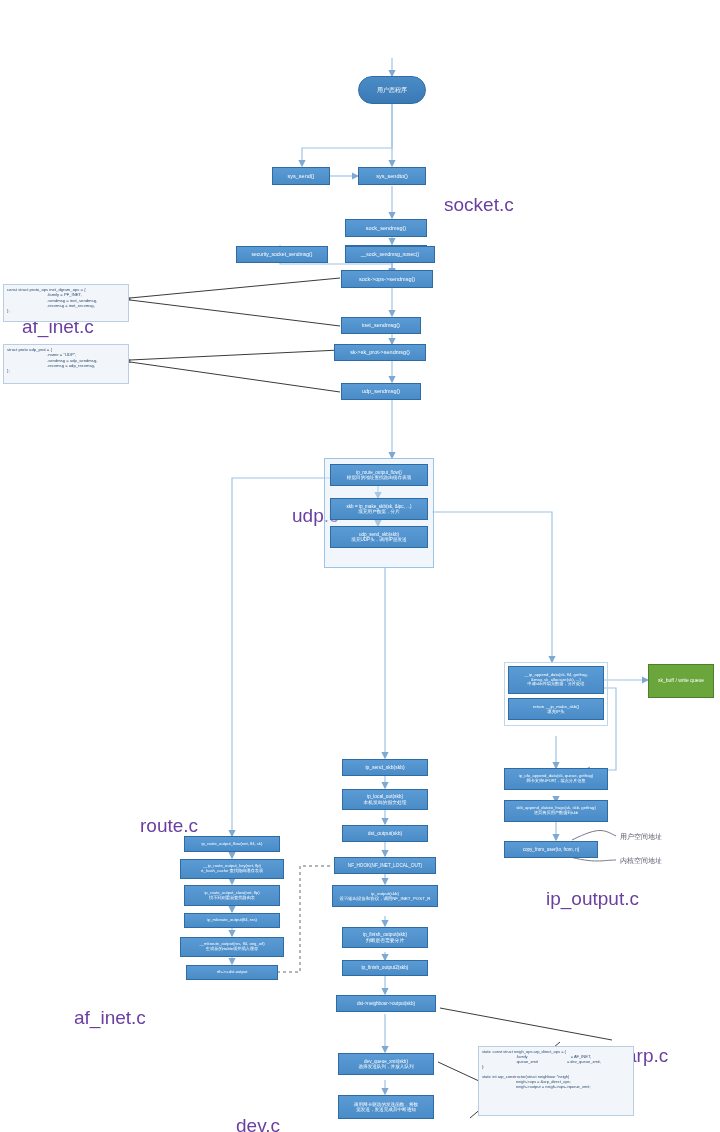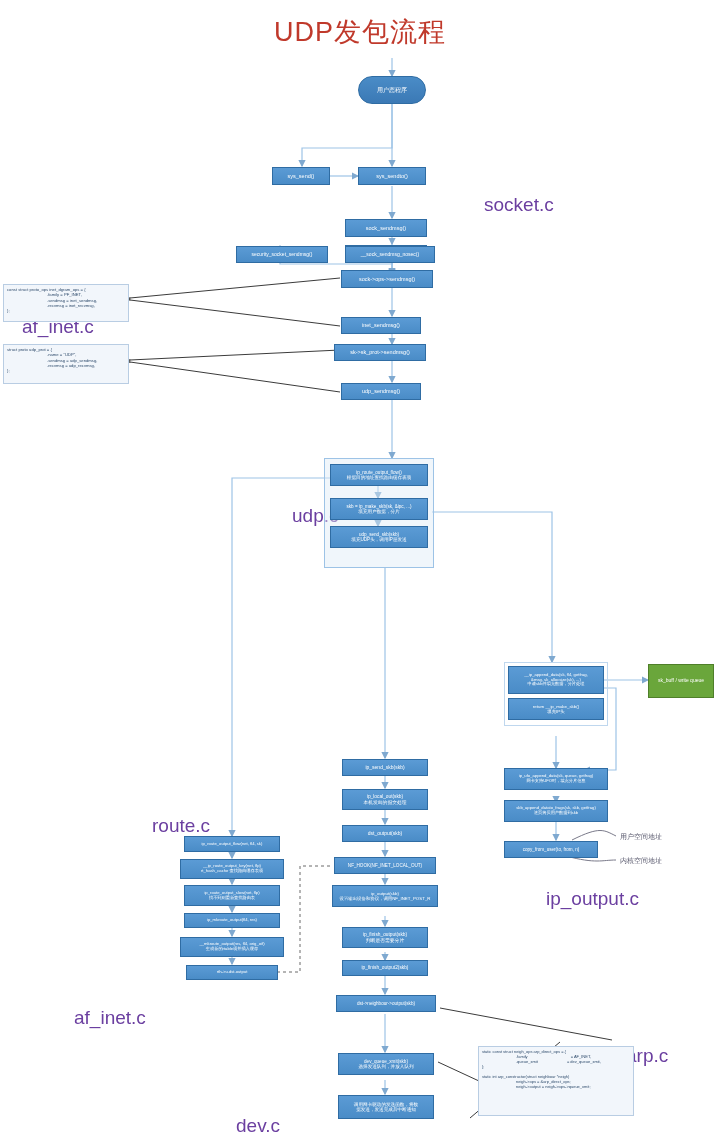--- a/index.html
+++ b/index.html
@@ -39,21 +39,20 @@
   .filelabel{position:absolute;color:#6b3fa0;font-size:19px;white-space:nowrap;}
 
   
   .anno{position:absolute;color:#5a5a6e;font-size:7px;white-space:nowrap;}
 </style>
 </head>
 <body>
 
 <div id="canvas">
 
-  <div class="title">UDP发包流程</div>
 
   <svg class="wires">
     <defs>
       <marker id="ah" markerWidth="6" markerHeight="6" refX="5" refY="3" orient="auto">
         <path d="M0,0 L6,3 L0,6 z" fill="#7fa9d0"></path>
       </marker>
       <marker id="ahd" markerWidth="6" markerHeight="6" refX="5" refY="3" orient="auto">
         <path d="M0,0 L6,3 L0,6 z" fill="#3b3b3b"></path>
       </marker>
     </defs>
@@ -138,24 +137,24 @@
       <path d="M520,1100 L438,1062"></path>
       <path d="M560,1042 L470,1118"></path>
     </g>
 
     <g stroke="#7a7a8a" stroke-width="1" fill="none">
       <path d="M572,840 C600,826 604,830 616,836"></path>
       <path d="M566,856 C596,864 602,860 616,860"></path>
     </g>
   </svg>
 
-  <div class="filelabel" style="left:444px;top:194px;margin-left:40px;">socket.c</div>
+  <div class="filelabel" style="left:444px;top:194px;">socket.c</div>
   <div class="filelabel" style="left:22px;top:316px;">af_inet.c</div>
   <div class="filelabel" style="left:292px;top:505px;">udp.c</div>
-  <div class="filelabel" style="left:152px;top:815px;">route.c</div>
+  <div class="filelabel" style="left:140px;top:815px;">route.c</div>
   <div class="filelabel" style="left:546px;top:888px;text-align:center;">ip_output.c</div>
   <div class="filelabel" style="left:74px;top:1007px;">af_inet.c</div>
   <div class="filelabel" style="left:626px;top:1045px;">arp.c</div>
   <div class="filelabel" style="left:236px;top:1115px;">dev.c</div>
 
   <div class="node rounded" style="left:358px;top:76px;width:68px;height:28px;font-size:6px;">用户态程序</div>
 
   <div class="node" style="left:272px;top:167px;width:58px;height:18px;font-size:5.5px;">sys_send()</div>
   <div class="node" style="left:358px;top:167px;width:68px;height:18px;font-size:5.5px;">sys_sendto()</div>
   <div class="node" style="left:345px;top:219px;width:82px;height:18px;font-size:5.5px;">sock_sendmsg()</div>

